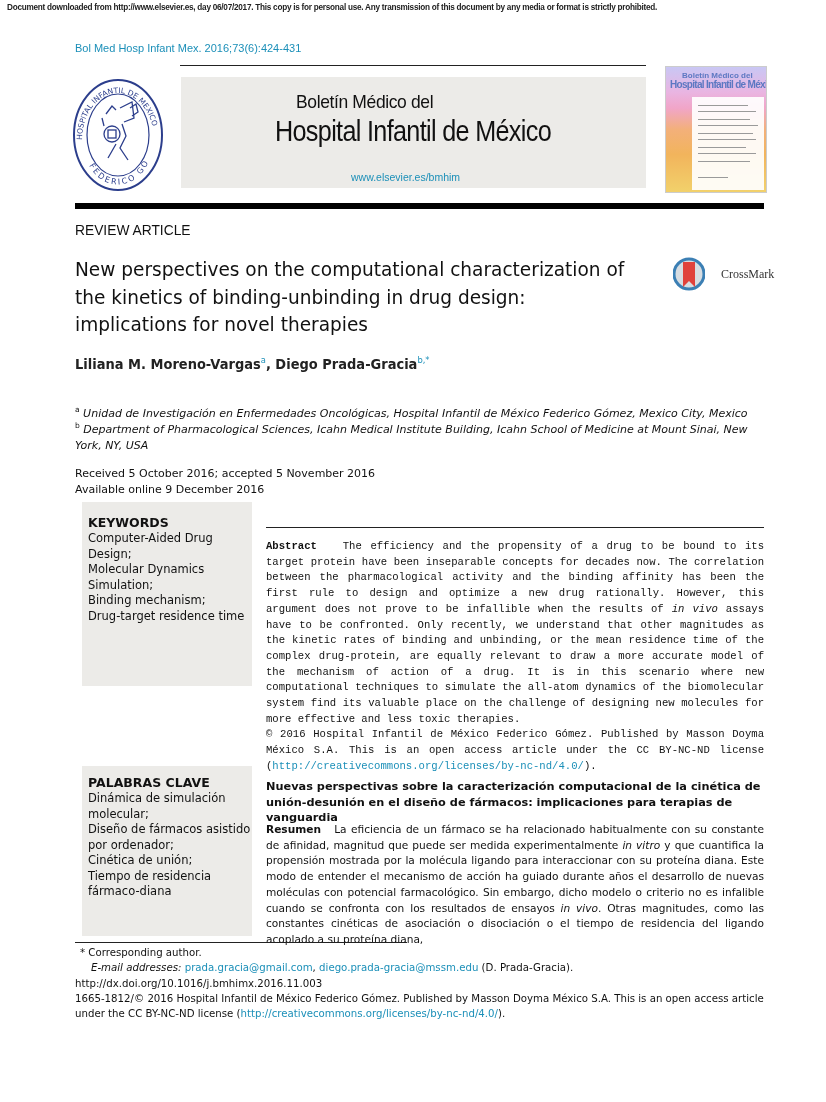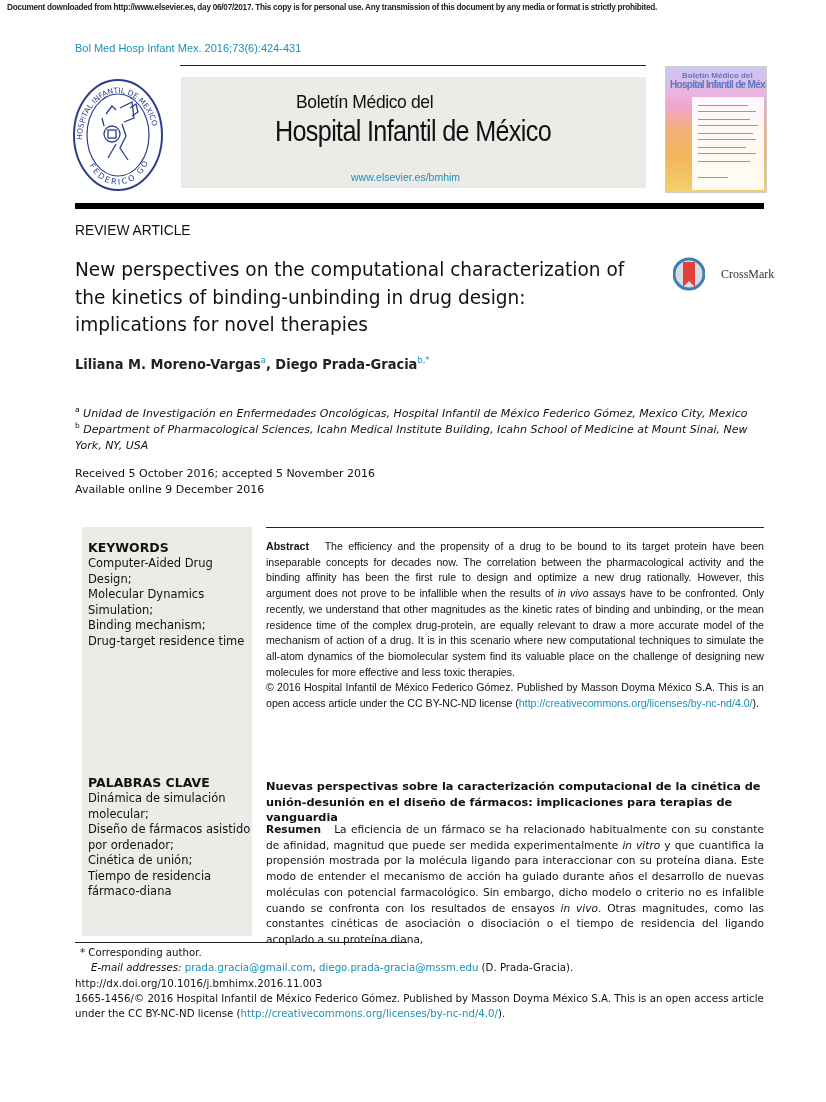--- a/index.html
+++ b/index.html
@@ -32,21 +32,21 @@
   .crossmark .lbl { font-family:"Liberation Serif", serif; font-size:12px; color:#333; }
   .authors { left:75px; top:355px; font-family:"DejaVu Sans", sans-serif; font-size:14px; font-weight:bold; color:#222; transform:scaleX(0.93); transform-origin:left; white-space:nowrap;}
   .authors sup { color:#1b8fb8; font-size:9px; font-weight:normal; }
   .affil { left:75px; width:690px; font-family:"DejaVu Sans", sans-serif; font-style:italic; font-size:11px; line-height:16px; color:#111; }
   .affil sup { font-style:normal; font-size:7.5px; }
   .dates { left:75px; top:466px; font-family:"DejaVu Sans", sans-serif; font-size:11px; line-height:16px; color:#111; }
   .kwbox { left:82px; width:170px; background:#ecebe8; }
   .kwbox .hd { font-family:"DejaVu Sans", sans-serif; font-weight:bold; font-size:12.5px; color:#111; margin:0 0 1px 6px; }
   .kwbox .it { font-family:"DejaVu Sans", sans-serif; font-size:11.5px; line-height:15.5px; color:#111; margin-left:6px; }
   .rule-abs { left:266px; top:527px; width:498px; height:1px; background:#222; }
-  .abstract { left:266px; top:539px; width:498px; font-family:Liberation Sans, sans-serif; font-size:10.6px; line-height:15.7px;
+  .abstract { left:266px; top:539px; width:498px; font-family:Liberation Mono, monospace; font-size:10.6px; line-height:15.7px;
               text-align:justify; color:#111; }
   .abstract b { font-weight:bold; }
   .link { color:#1b8fb8; }
   .es-title { left:266px; top:779px; width:500px; font-family:"DejaVu Sans", sans-serif; font-weight:bold; font-size:11.3px; line-height:15.5px; color:#111; }
   .resumen { left:266px; top:822px; width:498px; font-family:"DejaVu Sans", sans-serif; font-size:10.6px; line-height:15.7px; text-align:justify; color:#111; }
   .rule-foot { left:75px; top:942px; width:332px; height:1px; background:#222; }
   .foot { left:75px; width:700px; font-family:"DejaVu Sans", sans-serif; font-size:10.2px; line-height:15px; color:#111; }
 </style>
 </head>
 <body>
@@ -119,21 +119,21 @@
 </div>
 <div class="abs affil" style="top:418px">
   <sup>b</sup> <span>Department of Pharmacological Sciences, Icahn Medical Institute Building, Icahn School of Medicine at Mount Sinai, New York, NY, USA</span>
 </div>
 
 <div class="abs dates">
   <div>Received 5 October 2016; accepted 5 November 2016</div>
   <div>Available online 9 December 2016</div>
 </div>
 
-<div class="abs kwbox" style="top:527px;height:255px;padding-top:13px;box-sizing:border-box">
+<div class="abs kwbox" style="top:502px;height:184px;padding-top:13px;box-sizing:border-box">
   <div class="hd">KEYWORDS</div>
   <div class="it">Computer-Aided Drug Design;</div>
   <div class="it">Molecular Dynamics Simulation;</div>
   <div class="it">Binding mechanism;</div>
   <div class="it">Drug-target residence time</div>
 </div>
 
 <div class="abs rule-abs"></div>
 <div class="abs abstract">
   <b>Abstract</b>&nbsp;&nbsp; <span>The efficiency and the propensity of a drug to be bound to its target protein have been inseparable concepts for decades now. The correlation between the pharmacological activity and the binding affinity has been the first rule to design and optimize a new drug rationally. However, this argument does not prove to be infallible when the results of </span><i>in vivo</i><span> assays have to be confronted. Only recently, we understand that other magnitudes as the kinetic rates of binding and unbinding, or the mean residence time of the complex drug-protein, are equally relevant to draw a more accurate model of the mechanism of action of a drug. It is in this scenario where new computational techniques to simulate the all-atom dynamics of the biomolecular system find its valuable place on the challenge of designing new molecules for more effective and less toxic therapies.</span><br>
@@ -153,14 +153,14 @@
   <b>Resumen</b>&nbsp;&nbsp; <span>La eficiencia de un fármaco se ha relacionado habitualmente con su constante de afinidad, magnitud que puede ser medida experimentalmente </span><i>in vitro</i><span> y que cuantifica la propensión mostrada por la molécula ligando para interaccionar con su proteína diana. Este modo de entender el mecanismo de acción ha guiado durante años el desarrollo de nuevas moléculas con potencial farmacológico. Sin embargo, dicho modelo o criterio no es infalible cuando se confronta con los resultados de ensayos </span><i>in vivo</i><span>. Otras magnitudes, como las constantes cinéticas de asociación o disociación o el tiempo de residencia del ligando acoplado a su proteína diana,</span>
 </div>
 
 <div class="abs rule-foot"></div>
 <div class="abs foot" style="top:945px;left:80px">* Corresponding author.</div>
 <div class="abs foot" style="top:960px;left:91px">
   <i>E-mail addresses:</i> <span class="link">prada.gracia@gmail.com</span><span>, </span><span class="link">diego.prada-gracia@mssm.edu</span><span> (D. Prada-Gracia).</span>
 </div>
 <div class="abs foot link" style="top:976px">http://dx.doi.org/10.1016/j.bmhimx.2016.11.003</div>
 <div class="abs foot" style="top:991px;width:692px">
-  <span>1665-1456/© 2016 Hospital Infantil de México Federico Gómez. Published by Masson Doyma México S.A. This is an open access article under the CC BY-NC-ND license (</span><span class="link">http://creativecommons.org/licenses/by-nc-nd/4.0/</span><span>).</span>
+  <span>1665-1812/© 2016 Hospital Infantil de México Federico Gómez. Published by Masson Doyma México S.A. This is an open access article under the CC BY-NC-ND license (</span><span class="link">http://creativecommons.org/licenses/by-nc-nd/4.0/</span><span>).</span>
 </div>
 
 </body></html>

